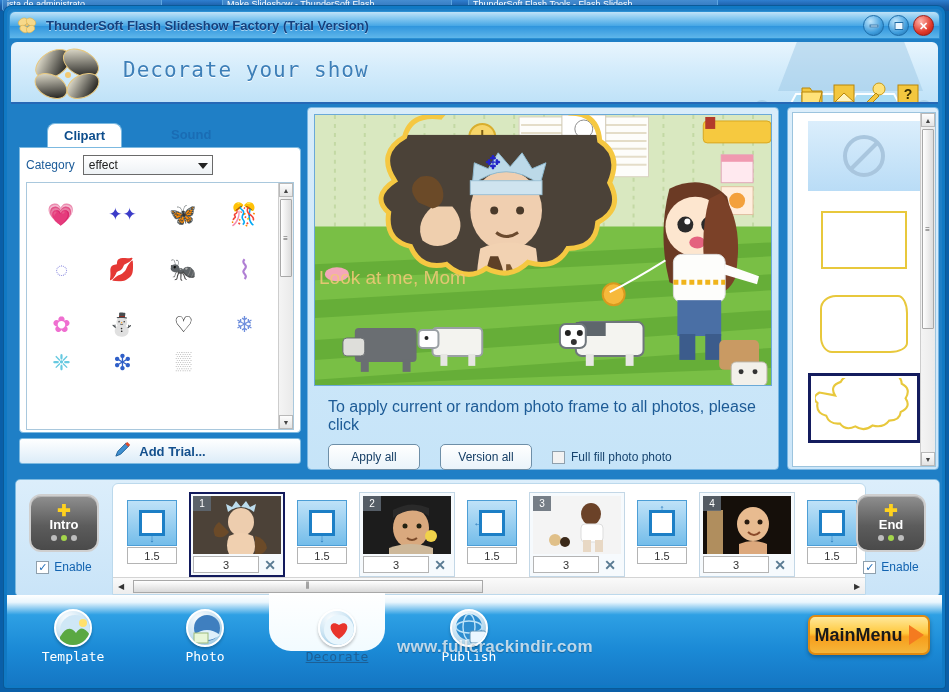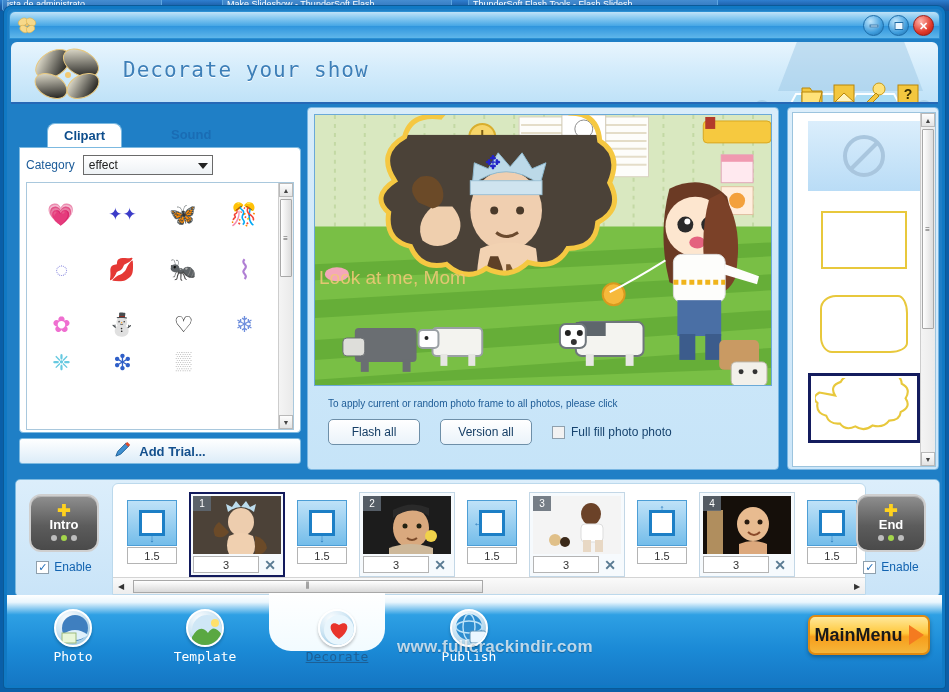--- a/index.html
+++ b/index.html
@@ -171,21 +171,21 @@
     position: absolute; left: 296px; top: 2px; width: 472px; height: 363px;
     background: linear-gradient(#d8ecfa,#c6e4f8);
     border: 1px solid #79b6e2; border-radius: 4px;
     padding: 6px;
   }
   .canvas-wrap {
     position: relative; width: 458px; height: 272px;
     border: 1px solid #6aa9d8; background: #8bc34a; overflow: hidden;
   }
   .apply-note {
-    margin-top: 12px; font-size: 10px; color: #1d5b96; padding-left: 14px;
+    margin-top: 12px; font-size: 16px; color: #1d5b96; padding-left: 14px;
   }
   .apply-row { margin-top: 10px; display: flex; align-items: center; gap: 20px; padding-left: 14px; }
   .btn {
     min-width: 92px; height: 26px; padding: 0 12px;
     border: 1px solid #6e8fa8; border-radius: 5px;
     background: linear-gradient(#ffffff,#eaf3fa);
     font-size: 12px; color: #173f66; line-height: 24px; text-align: center;
   }
   .chk-wrap { display: flex; align-items: center; gap: 6px; font-size: 12px; color: #17446f; }
   .chk { width: 13px; height: 13px; border: 1px solid #8fa0ad; background: #f2f2f2; }
@@ -375,20 +375,21 @@
         <svg viewBox="0 0 22 22" width="22" height="22">
           <g fill="#f7d98a" stroke="#e0b44e" stroke-width="0.6">
             <ellipse cx="7" cy="8" rx="5" ry="3.6" transform="rotate(-30 7 8)"></ellipse>
             <ellipse cx="15" cy="8" rx="5" ry="3.6" transform="rotate(30 15 8)"></ellipse>
             <ellipse cx="8" cy="15" rx="4.4" ry="3.2" transform="rotate(30 8 15)"></ellipse>
             <ellipse cx="14.5" cy="15" rx="4.4" ry="3.2" transform="rotate(-30 14.5 15)"></ellipse>
           </g>
           <circle cx="11" cy="11" r="1.6" fill="#f0c060"></circle>
         </svg>
       </div>
+      <div class="title-text">ThunderSoft Flash Slideshow Factory (Trial Version)</div>
       <div class="win-btns">
         <div class="win-btn min">
             <i></i>
           </div>
         <div class="win-btn max">
             <i></i>
           </div>
         <div class="win-btn close">
             <i>✕</i>
           </div>
@@ -698,21 +699,21 @@
                      q26 -12 42 10 q28 0 30 28 q22 14 10 42 q14 26 -12 40 q-2 26 -30 26
                      q-12 22 -40 14 q-18 18 -42 6 q-20 14 -40 -4 q-26 6 -36 -18
                      q-26 -6 -22 -34 q-18 -16 6 -32z" fill="none" stroke="#f5c842" stroke-width="5"></path>
           </svg>
           <div class="cap-text">Look at me, Mom</div>
           <div class="move-handle">✥</div>
         </div>
 
         <div class="apply-note">To apply current or random photo frame  to all photos, please click</div>
         <div class="apply-row">
-          <div class="btn">Flash all</div>
+          <div class="btn">Apply all</div>
           <div class="btn">Version all</div>
           <div class="chk-wrap">
             <span class="chk"></span>
             <span>Full fill photo photo</span>
           </div>
         </div>
       </div>
 
       <div class="right-panel">
         <div class="frames-box">
@@ -913,36 +914,36 @@
         </div>
       </div>
     </div>
 
     <div class="bottom-nav">
       <div class="nav-tab-bg"></div>
       <div class="nav-items">
         <div class="nav-item">
           <div class="ico">
             <svg viewBox="0 0 38 38" width="38" height="38">
+              <circle cx="19" cy="19" r="15" fill="#cfe7f6"></circle>
+              <path d="M4 26 q8 -14 16 -4 q6 -10 14 2 l0 12 h-30z" fill="#5aa842"></path>
+              <circle cx="27" cy="12" r="4" fill="#ffe06a"></circle>
+            </svg>
+          </div>
+          <span>Template</span>
+        </div>
+        <div class="nav-item">
+          <div class="ico">
+            <svg viewBox="0 0 38 38" width="38" height="38">
               <circle cx="19" cy="17" r="13" fill="#3f7fbf"></circle>
               <path d="M6 24 q13 -10 26 0 q-13 10 -26 0z" fill="#dff0fb"></path>
               <rect x="6" y="22" width="14" height="10" fill="#e8f6d8" stroke="#9cb97c"></rect>
             </svg>
           </div>
           <span>Photo</span>
-        </div>
-        <div class="nav-item">
-          <div class="ico">
-            <svg viewBox="0 0 38 38" width="38" height="38">
-              <circle cx="19" cy="19" r="15" fill="#cfe7f6"></circle>
-              <path d="M4 26 q8 -14 16 -4 q6 -10 14 2 l0 12 h-30z" fill="#5aa842"></path>
-              <circle cx="27" cy="12" r="4" fill="#ffe06a"></circle>
-            </svg>
-          </div>
-          <span>Template</span>
         </div>
         <div class="nav-item active">
           <div class="ico">
             <svg viewBox="0 0 38 38" width="38" height="38">
               <circle cx="19" cy="19" r="15" fill="#e9f6fd"></circle>
               <path d="M19 28 C6 19 10 8 19 14 C28 8 32 19 19 28z" fill="#e8342b"></path>
             </svg>
           </div>
           <span>Decorate</span>
         </div>

